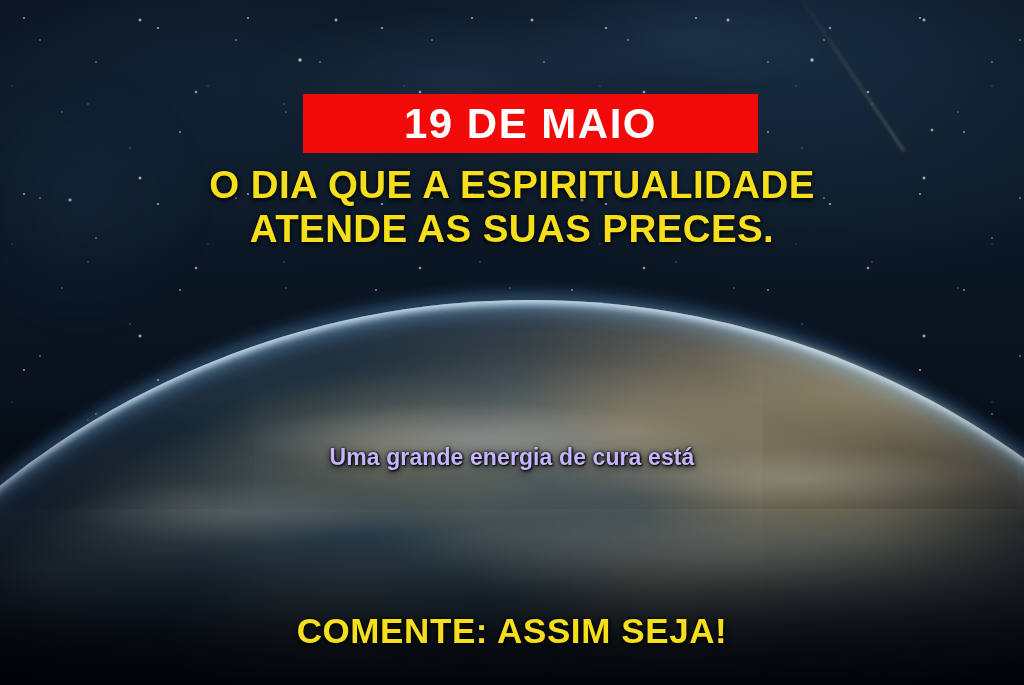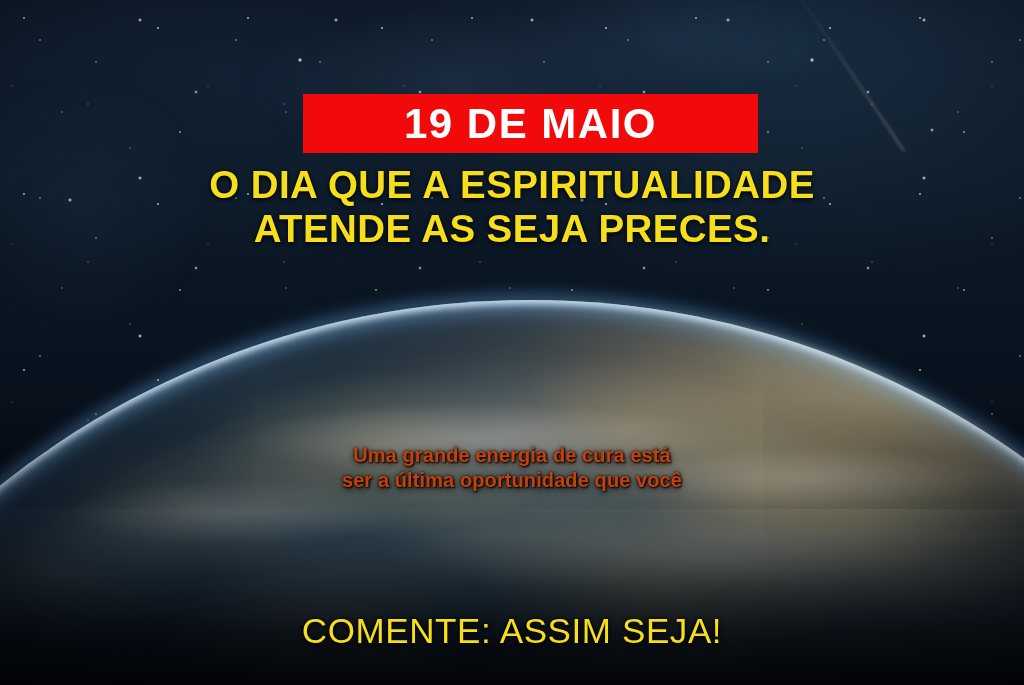--- a/index.html
+++ b/index.html
@@ -183,37 +183,37 @@
     letter-spacing:.4px;
     text-shadow:0 2px 5px rgba(0,0,0,.85), 0 0 2px rgba(0,0,0,.9);
     padding:0 46px;
   }
   .headline .hl-line{display:block; white-space:nowrap;}
 
   .body-copy{
     position:absolute;
     left:0; right:0; top:443px;
     text-align:center;
-    color:#c2410c;
-    font-size:20px;
+    color:#c4b5fd;
+    font-size:23px;
     font-weight:bold;
     line-height:1.225;
     letter-spacing:.1px;
     text-shadow:0 2px 7px rgba(0,0,0,.90), 0 0 3px rgba(0,0,0,.85), 1px 1px 2px rgba(0,0,0,.9);
     padding:0 48px;
   }
   .body-copy .bc-line{display:block; white-space:nowrap;}
 
   .cta{
     position:absolute;
     left:0; right:0; top:612px;
     text-align:center;
     color:#F5DE1B;
     font-size:35px;
-    font-weight:normal;
+    font-weight:bold;
     letter-spacing:.6px;
     line-height:1.1;
     text-shadow:0 2px 6px rgba(0,0,0,.9), 0 0 3px rgba(0,0,0,.85);
     white-space:nowrap;
   }
 </style>
 </head>
 <body>
 
 <div class="poster">
@@ -238,24 +238,23 @@
   <div class="vignette"></div>
 
   <div class="content">
 
     <div class="date-badge">
       <span class="date-badge-text">19 DE MAIO</span>
     </div>
 
     <div class="headline">
       <span class="hl-line">O DIA QUE A ESPIRITUALIDADE</span>
-      <span class="hl-line">ATENDE AS SEJA PRECES.</span>
+      <span class="hl-line">ATENDE AS SUAS PRECES.</span>
     </div>
 
     <div class="body-copy">
       <span class="bc-line">Uma grande energia de cura está</span>
-      <span class="bc-line">ser a última oportunidade que você</span>
     </div>
 
     <div class="cta">COMENTE: ASSIM SEJA!</div>
 
   </div>
 </div>
 
 </body></html>

